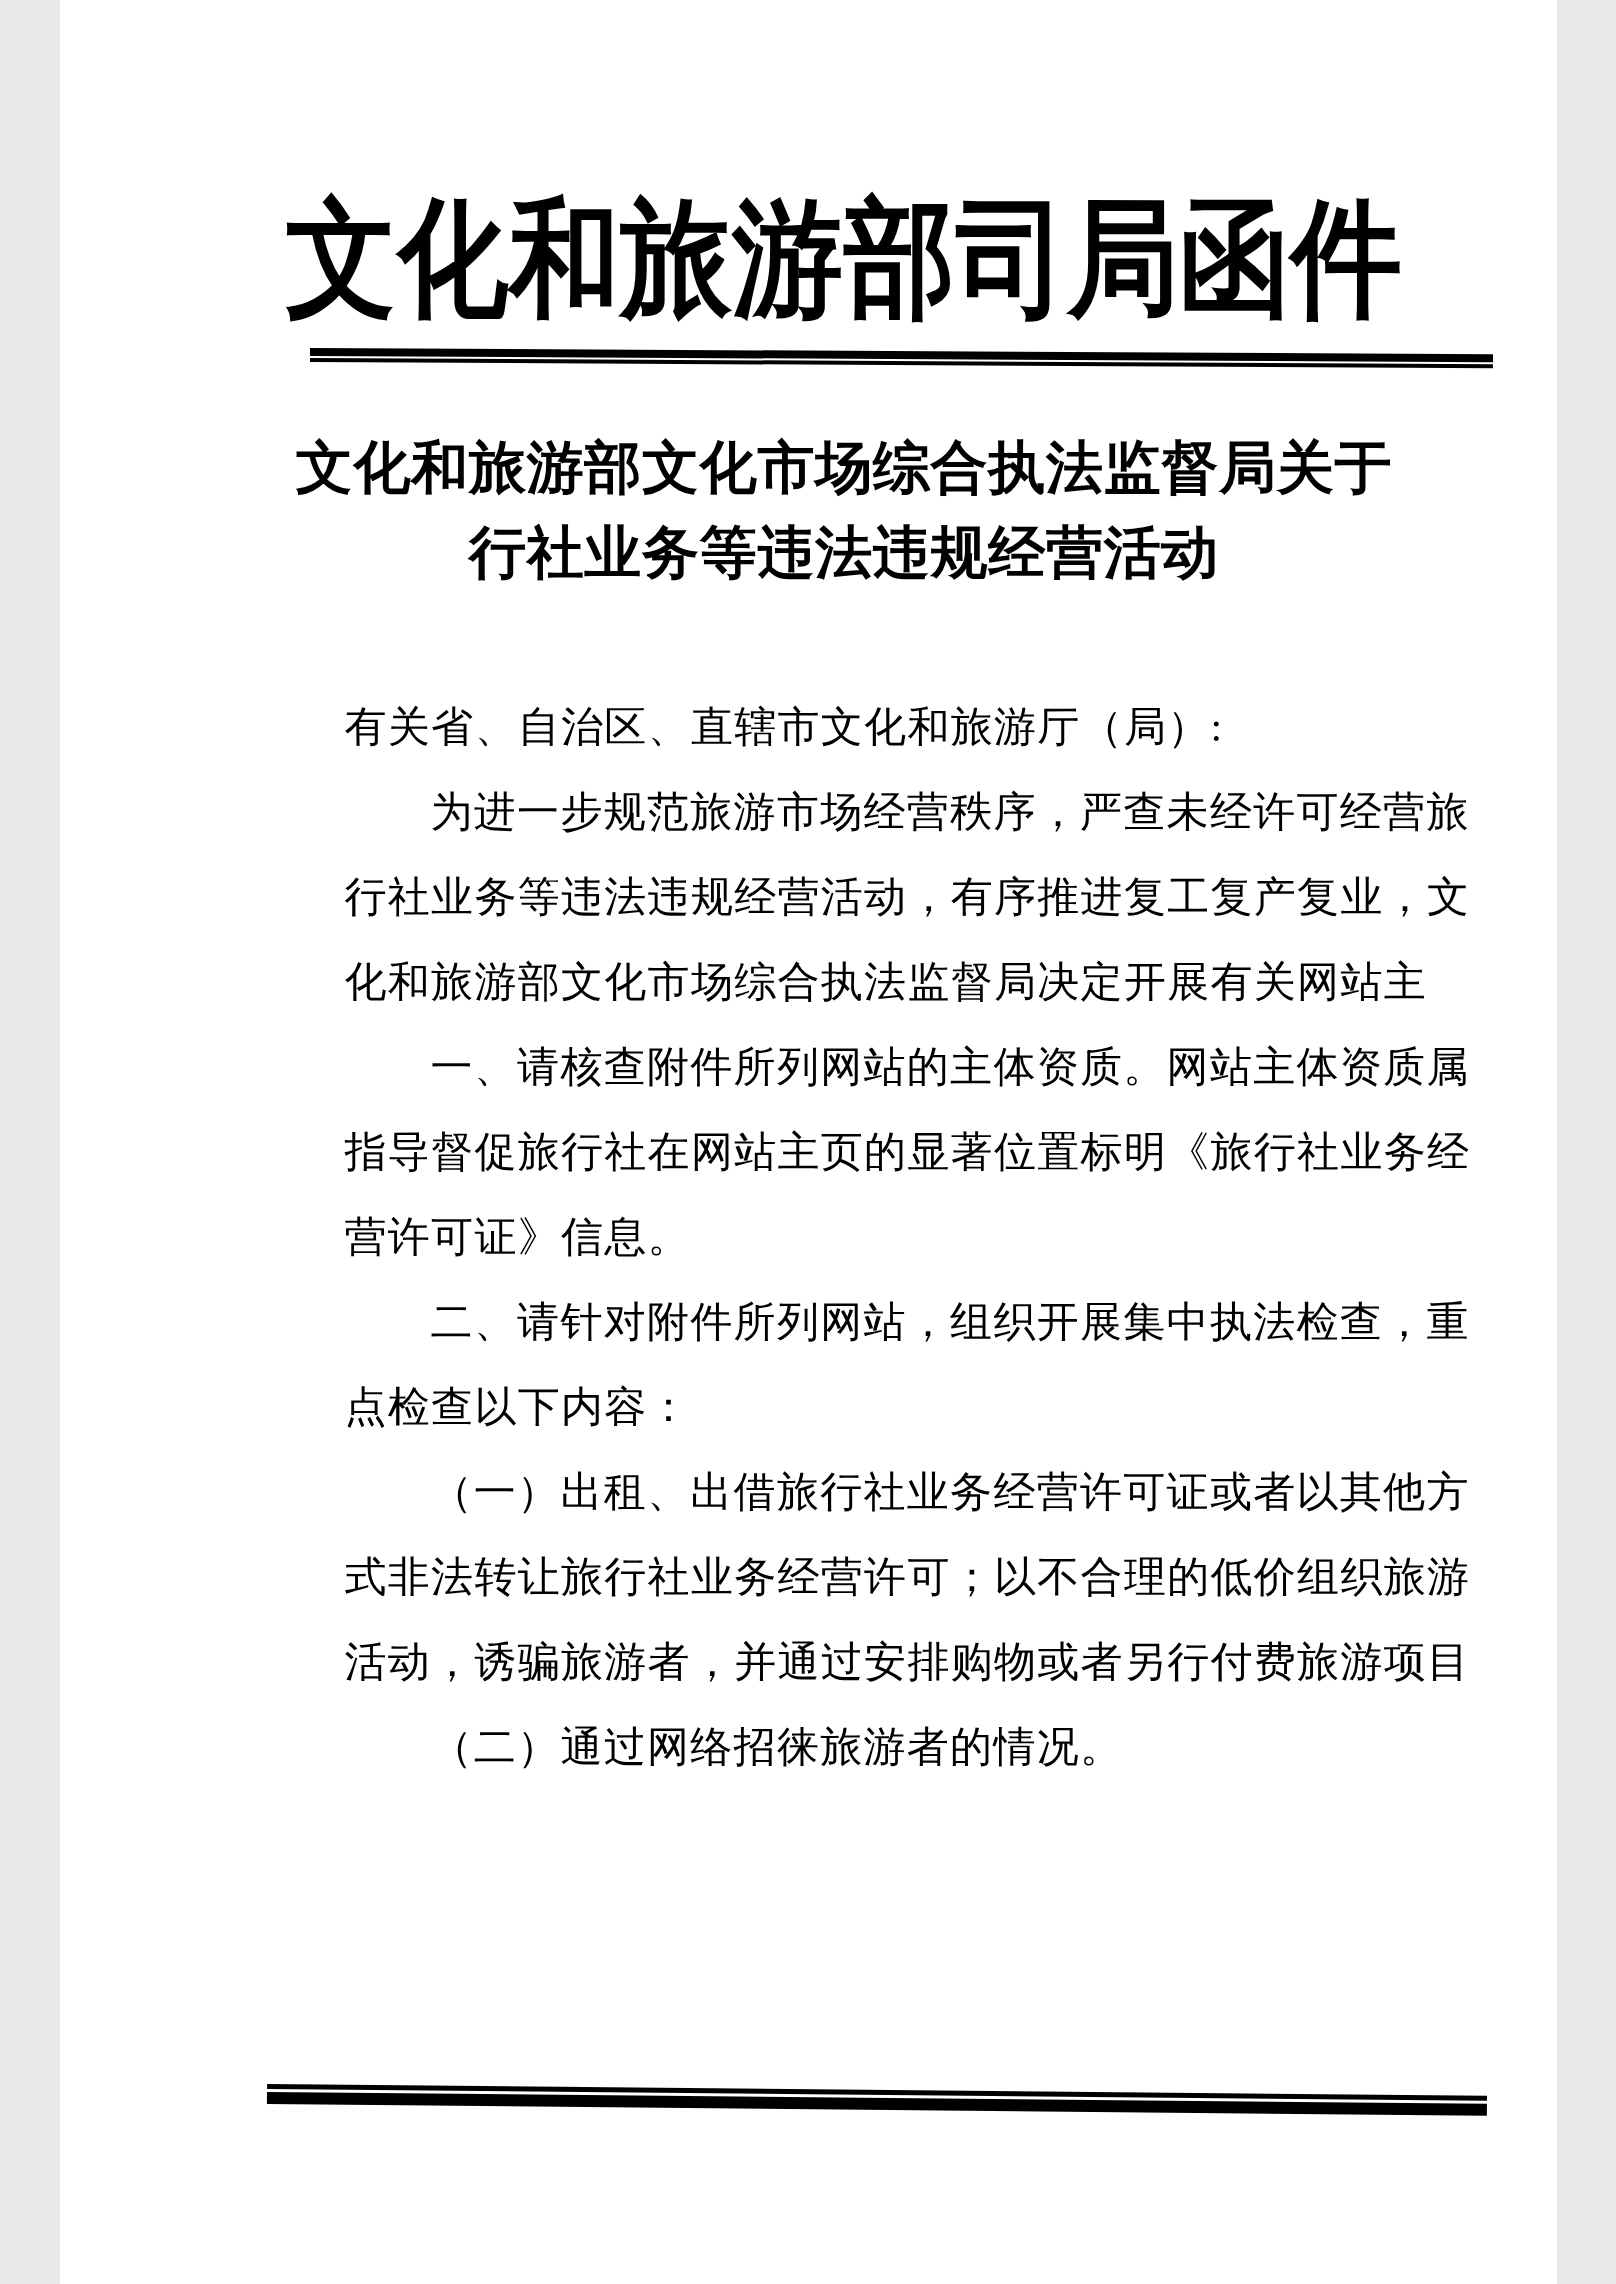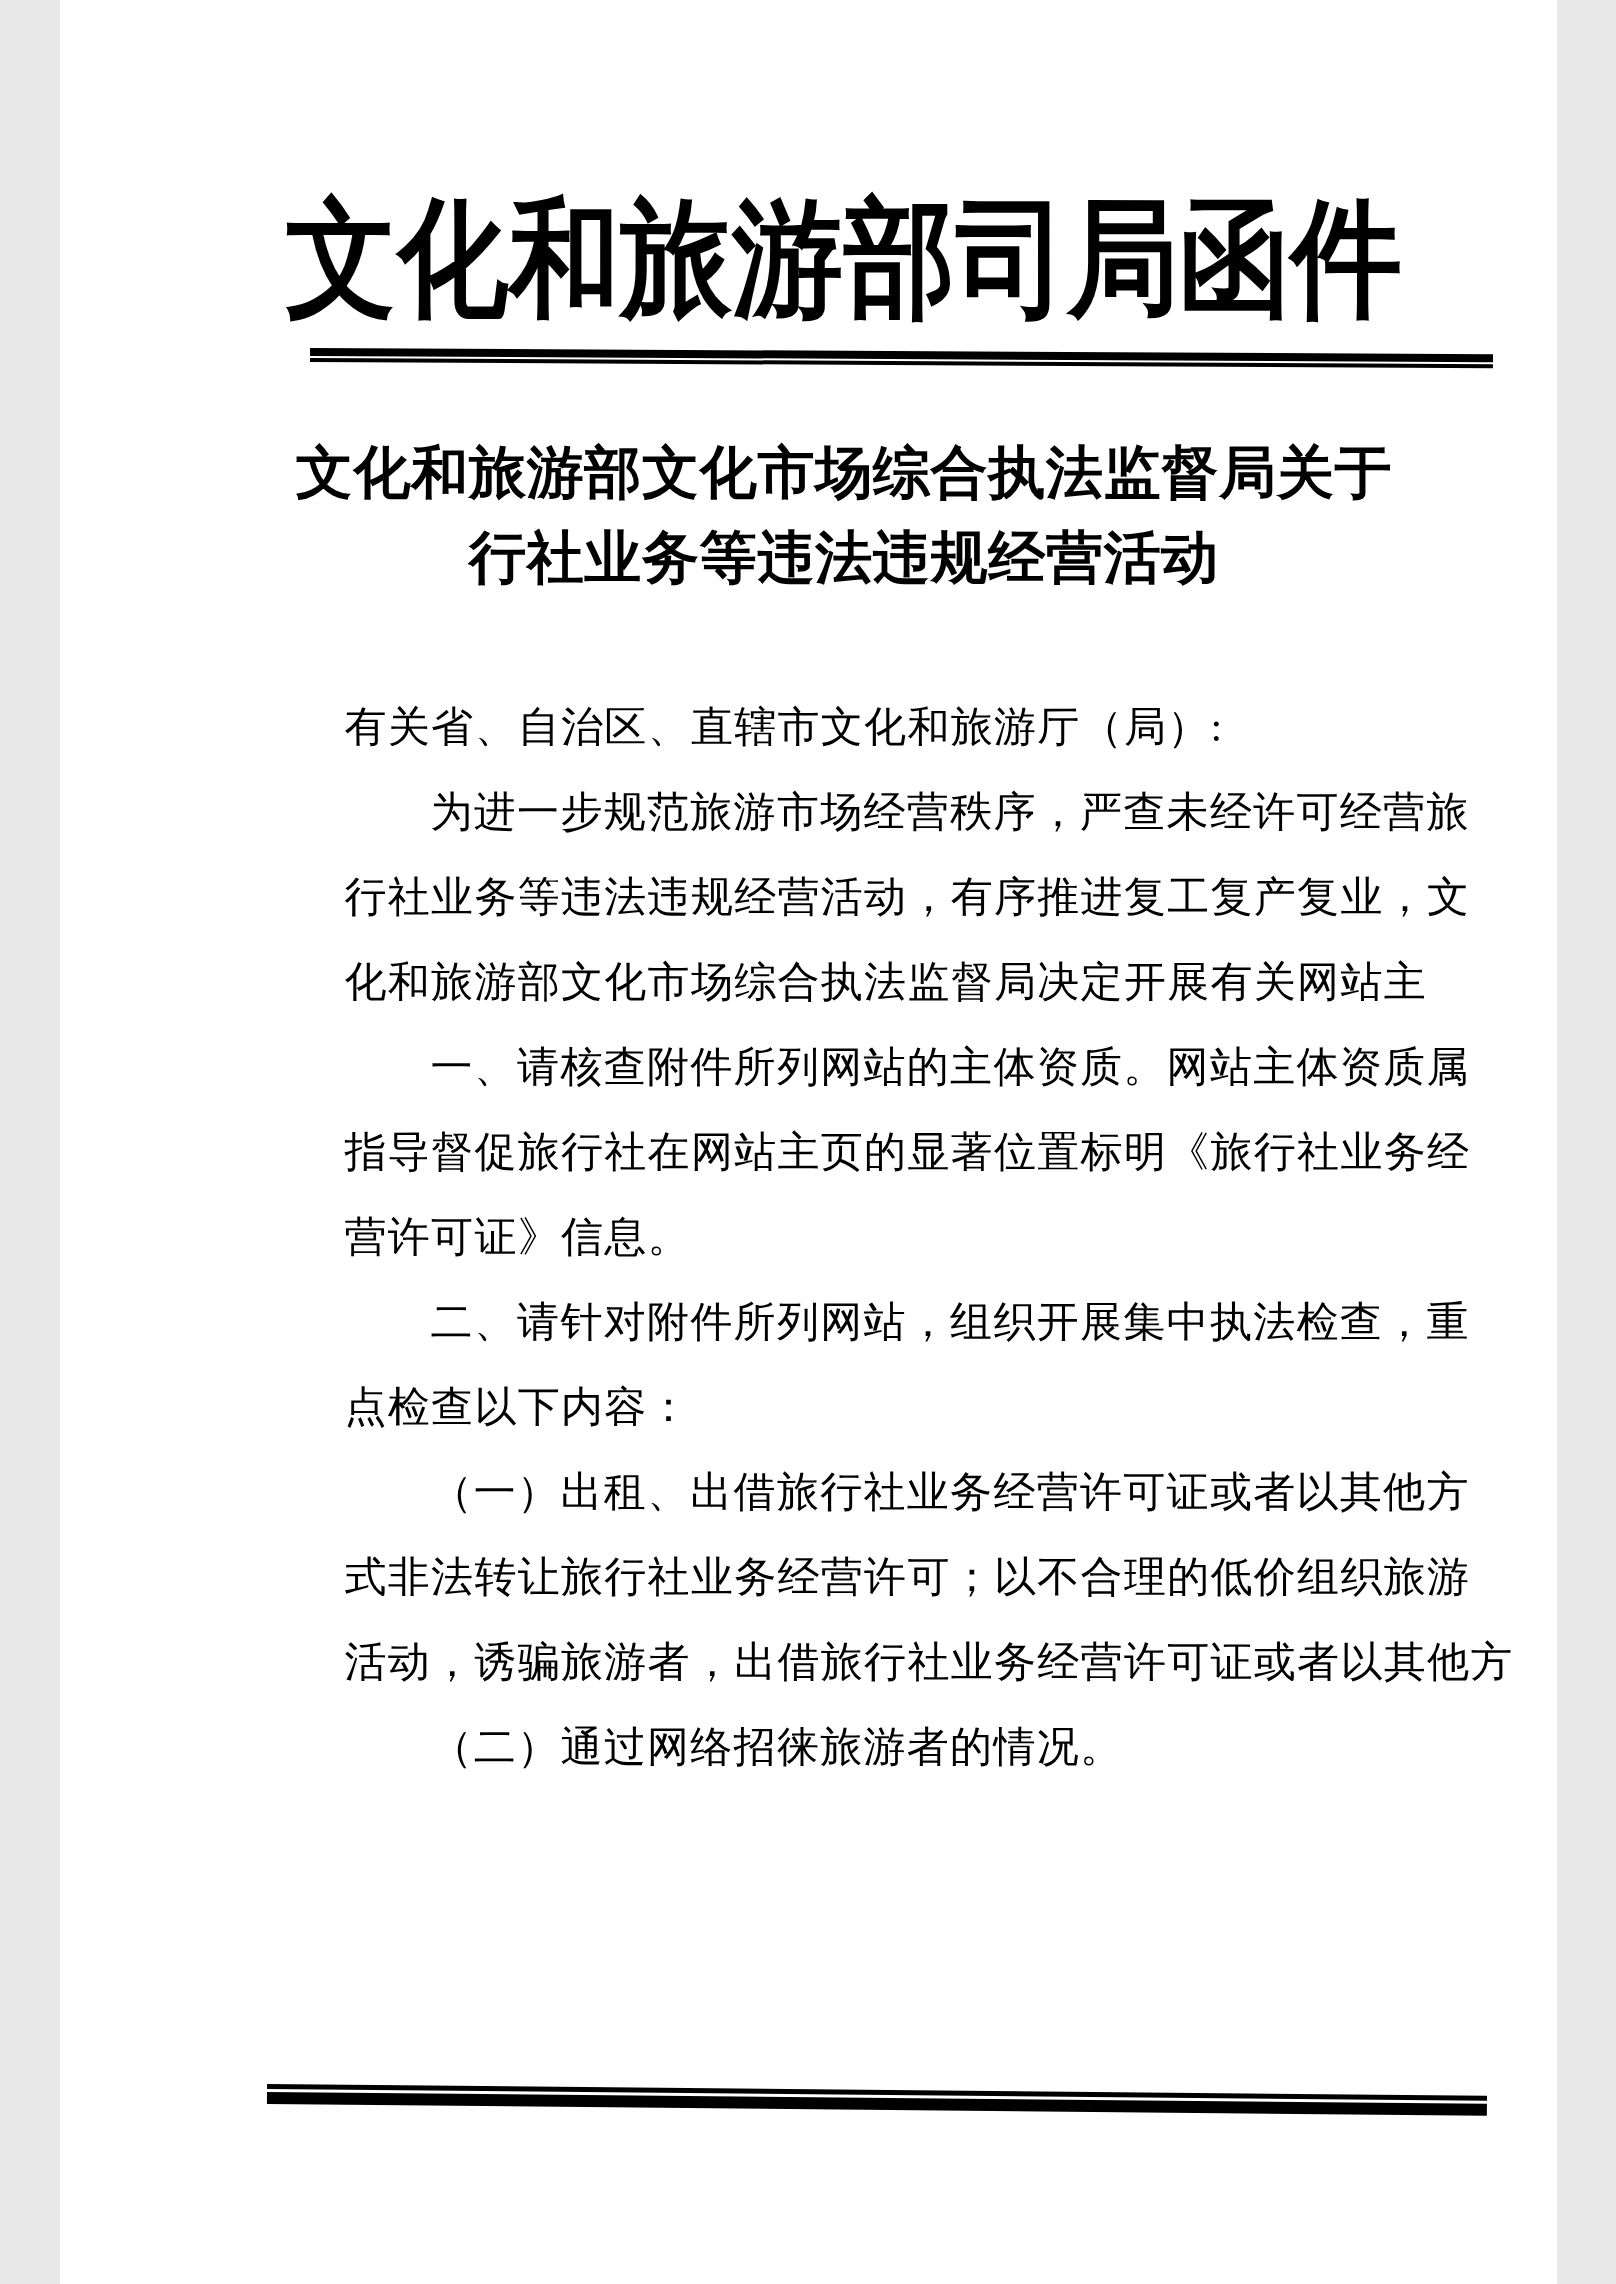--- a/index.html
+++ b/index.html
@@ -46,20 +46,21 @@
   .doc-title {
     position: absolute;
     top: 430px;
     left: 72px;
     right: 0;
     text-align: center;
     font-size: 57px;
     font-weight: bold;
     line-height: 85px;
     letter-spacing: 0.7px;
+    font-family: Liberation Mono, monospace;
   }
   .doc-title .title-line { white-space: nowrap; }
 
   
   .body-text {
     position: absolute;
     left: 285px;
     top: 685px;
     width: 1160px;
     font-size: 42px;
@@ -109,21 +110,21 @@
     <div class="body-line indent">为进一步规范旅游市场经营秩序，严查未经许可经营旅</div>
     <div class="body-line">行社业务等违法违规经营活动，有序推进复工复产复业，文</div>
     <div class="body-line">化和旅游部文化市场综合执法监督局决定开展有关网站主</div>
     <div class="body-line indent">一、请核查附件所列网站的主体资质。网站主体资质属</div>
     <div class="body-line">指导督促旅行社在网站主页的显著位置标明《旅行社业务经</div>
     <div class="body-line">营许可证》信息。</div>
     <div class="body-line indent">二、请针对附件所列网站，组织开展集中执法检查，重</div>
     <div class="body-line">点检查以下内容：</div>
     <div class="body-line indent">（一）出租、出借旅行社业务经营许可证或者以其他方</div>
     <div class="body-line">式非法转让旅行社业务经营许可；以不合理的低价组织旅游</div>
-    <div class="body-line">活动，诱骗旅游者，出借旅行社业务经营许可证或者以其他方</div>
+    <div class="body-line">活动，诱骗旅游者，并通过安排购物或者另行付费旅游项目</div>
     <div class="body-line indent">（二）通过网络招徕旅游者的情况。</div>
   </div>
 
   <div class="rule-bottom">
     <div class="stripe-thin"></div>
     <div class="stripe-gap"></div>
     <div class="stripe-thick"></div>
   </div>
 
 </div>

